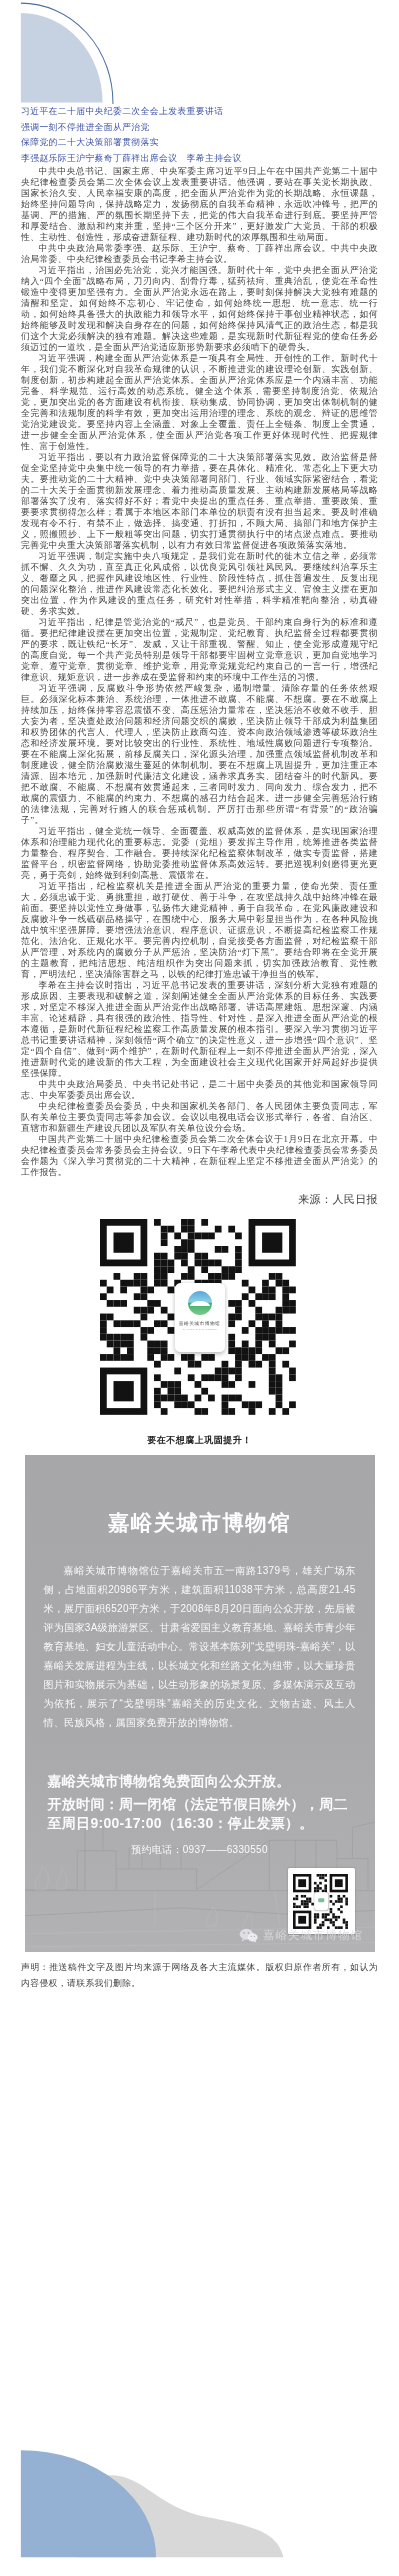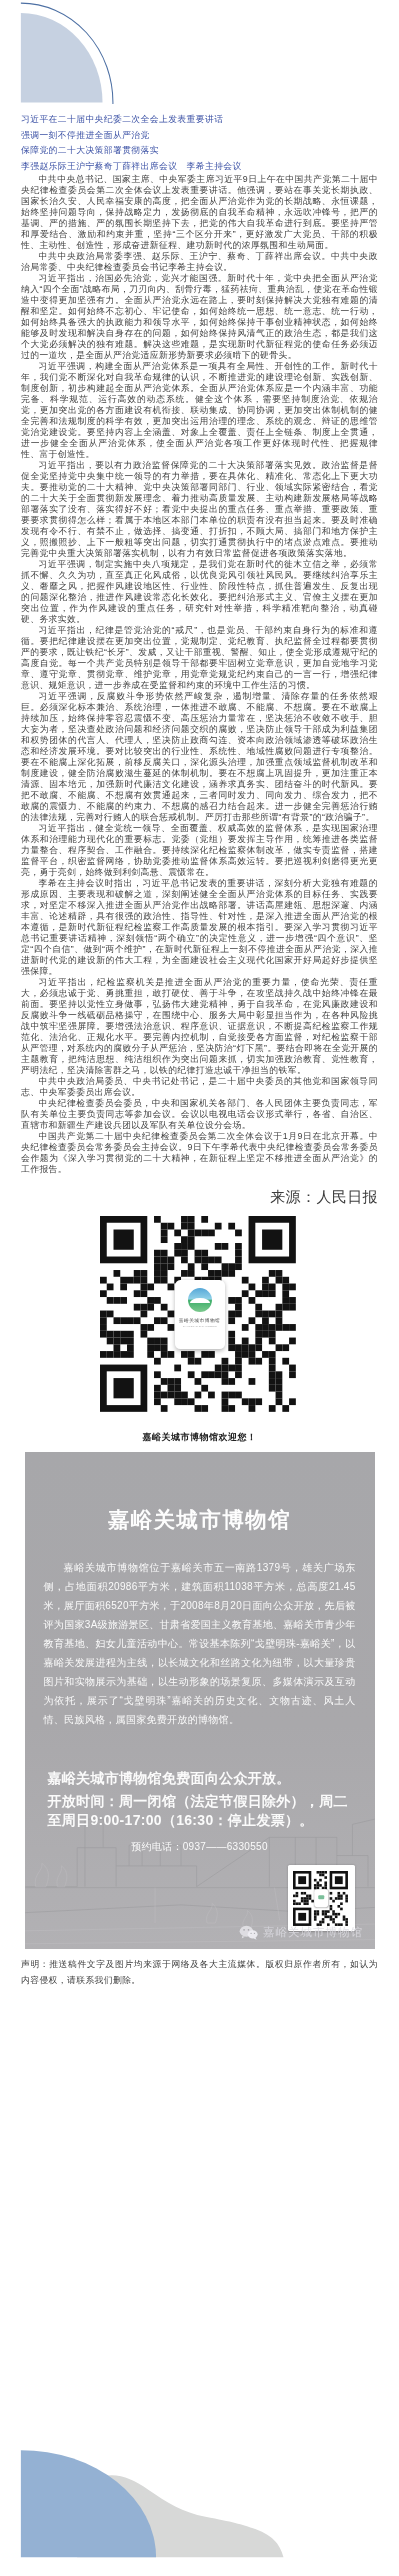--- a/index.html
+++ b/index.html
@@ -6,31 +6,31 @@
   body{
     width:399px;height:2576px;position:relative;overflow:hidden;
     background:#ffffff;
     font-family:"Liberation Sans","DejaVu Sans",sans-serif;
     -webkit-font-smoothing:antialiased;
   }
   
   .deco-header{height:104px;position:relative;}
   .deco-header svg{display:block;}
   
-  .article{margin:8px 21px;color:#3f3f3f;}
+  .article{margin:0 21px;color:#3f3f3f;font-family:Liberation Serif, serif;}
   .headline p{
     margin:0;font-size:8.8px;line-height:15.6px;color:#3b51a5;
     letter-spacing:0.4px;font-weight:400;
   }
   .article .para{
     margin:0;font-size:8.8px;line-height:11px;letter-spacing:0.4px;
     text-indent:2em;text-align:justify;color:#404040;
   }
   .source-line{
-    margin:13.5px 0 0 0;font-size:15px;line-height:15.6px;text-align:right;
+    margin:13.5px 0 0 0;font-size:11px;line-height:15.6px;text-align:right;
     color:#3c3c3c;letter-spacing:0.4px;
   }
   
   .qr-block{width:200px;margin:11.5px auto 0;position:relative;}
   .qr-block svg{display:block;}
   .qr-logo{
     position:absolute;left:50%;top:50%;transform:translate(-50%,-52%);
     width:50px;height:69px;background:#fff;border-radius:5.2px;
     box-shadow:0 1px 4.2px rgba(0,0,0,0.28);text-align:center;
   }
@@ -120,22 +120,22 @@
   <div>
       <p class="para">中共中央总书记、国家主席、中央军委主席习近平9日上午在中国共产党第二十届中央纪律检查委员会第二次全体会议上发表重要讲话。他强调，要站在事关党长期执政、国家长治久安、人民幸福安康的高度，把全面从严治党作为党的长期战略、永恒课题，始终坚持问题导向，保持战略定力，发扬彻底的自我革命精神，永远吹冲锋号，把严的基调、严的措施、严的氛围长期坚持下去，把党的伟大自我革命进行到底。要坚持严管和厚爱结合、激励和约束并重，坚持“三个区分开来”，更好激发广大党员、干部的积极性、主动性、创造性，形成奋进新征程、建功新时代的浓厚氛围和生动局面。</p>
       <p class="para">中共中央政治局常委李强、赵乐际、王沪宁、蔡奇、丁薛祥出席会议。中共中央政治局常委、中央纪律检查委员会书记李希主持会议。</p>
       <p class="para">习近平指出，治国必先治党，党兴才能国强。新时代十年，党中央把全面从严治党纳入“四个全面”战略布局，刀刃向内、刮骨疗毒，猛药祛疴、重典治乱，使党在革命性锻造中变得更加坚强有力。全面从严治党永远在路上，要时刻保持解决大党独有难题的清醒和坚定。如何始终不忘初心、牢记使命，如何始终统一思想、统一意志、统一行动，如何始终具备强大的执政能力和领导水平，如何始终保持干事创业精神状态，如何始终能够及时发现和解决自身存在的问题，如何始终保持风清气正的政治生态，都是我们这个大党必须解决的独有难题。解决这些难题，是实现新时代新征程党的使命任务必须迈过的一道坎，是全面从严治党适应新形势新要求必须啃下的硬骨头。</p>
       <p class="para">习近平强调，构建全面从严治党体系是一项具有全局性、开创性的工作。新时代十年，我们党不断深化对自我革命规律的认识，不断推进党的建设理论创新、实践创新、制度创新，初步构建起全面从严治党体系。全面从严治党体系应是一个内涵丰富、功能完备、科学规范、运行高效的动态系统。健全这个体系，需要坚持制度治党、依规治党，更加突出党的各方面建设有机衔接、联动集成、协同协调，更加突出体制机制的健全完善和法规制度的科学有效，更加突出运用治理的理念、系统的观念、辩证的思维管党治党建设党。要坚持内容上全涵盖、对象上全覆盖、责任上全链条、制度上全贯通，进一步健全全面从严治党体系，使全面从严治党各项工作更好体现时代性、把握规律性、富于创造性。</p>
       <p class="para">习近平指出，要以有力政治监督保障党的二十大决策部署落实见效。政治监督是督促全党坚持党中央集中统一领导的有力举措，要在具体化、精准化、常态化上下更大功夫。要推动党的二十大精神、党中央决策部署同部门、行业、领域实际紧密结合，看党的二十大关于全面贯彻新发展理念、着力推动高质量发展、主动构建新发展格局等战略部署落实了没有、落实得好不好；看党中央提出的重点任务、重点举措、重要政策、重要要求贯彻得怎么样；看属于本地区本部门本单位的职责有没有担当起来。要及时准确发现有令不行、有禁不止，做选择、搞变通、打折扣，不顾大局、搞部门和地方保护主义，照搬照抄、上下一般粗等突出问题，切实打通贯彻执行中的堵点淤点难点。要推动完善党中央重大决策部署落实机制，以有力有效日常监督促进各项政策落实落地。</p>
       <p class="para">习近平强调，制定实施中央八项规定，是我们党在新时代的徙木立信之举，必须常抓不懈、久久为功，直至真正化风成俗，以优良党风引领社风民风。要继续纠治享乐主义、奢靡之风，把握作风建设地区性、行业性、阶段性特点，抓住普遍发生、反复出现的问题深化整治，推进作风建设常态化长效化。要把纠治形式主义、官僚主义摆在更加突出位置，作为作风建设的重点任务，研究针对性举措，科学精准靶向整治，动真碰硬、务求实效。</p>
       <p class="para">习近平指出，纪律是管党治党的“戒尺”，也是党员、干部约束自身行为的标准和遵循。要把纪律建设摆在更加突出位置，党规制定、党纪教育、执纪监督全过程都要贯彻严的要求，既让铁纪“长牙”、发威，又让干部重视、警醒、知止，使全党形成遵规守纪的高度自觉。每一个共产党员特别是领导干部都要牢固树立党章意识，更加自觉地学习党章、遵守党章、贯彻党章、维护党章，用党章党规党纪约束自己的一言一行，增强纪律意识、规矩意识，进一步养成在受监督和约束的环境中工作生活的习惯。</p>
       <p class="para">习近平强调，反腐败斗争形势依然严峻复杂，遏制增量、清除存量的任务依然艰巨。必须深化标本兼治、系统治理，一体推进不敢腐、不能腐、不想腐。要在不敢腐上持续加压，始终保持零容忍震慑不变、高压惩治力量常在，坚决惩治不收敛不收手、胆大妄为者，坚决查处政治问题和经济问题交织的腐败，坚决防止领导干部成为利益集团和权势团体的代言人、代理人，坚决防止政商勾连、资本向政治领域渗透等破坏政治生态和经济发展环境。要对比较突出的行业性、系统性、地域性腐败问题进行专项整治。要在不能腐上深化拓展，前移反腐关口，深化源头治理，加强重点领域监督机制改革和制度建设，健全防治腐败滋生蔓延的体制机制。要在不想腐上巩固提升，更加注重正本清源、固本培元，加强新时代廉洁文化建设，涵养求真务实、团结奋斗的时代新风。要把不敢腐、不能腐、不想腐有效贯通起来，三者同时发力、同向发力、综合发力，把不敢腐的震慑力、不能腐的约束力、不想腐的感召力结合起来。进一步健全完善惩治行贿的法律法规，完善对行贿人的联合惩戒机制。严厉打击那些所谓“有背景”的“政治骗子”。</p>
       <p class="para">习近平指出，健全党统一领导、全面覆盖、权威高效的监督体系，是实现国家治理体系和治理能力现代化的重要标志。党委（党组）要发挥主导作用，统筹推进各类监督力量整合、程序契合、工作融合。要持续深化纪检监察体制改革，做实专责监督，搭建监督平台，织密监督网络，协助党委推动监督体系高效运转。要把巡视利剑磨得更光更亮，勇于亮剑，始终做到利剑高悬、震慑常在。</p>
+      <p class="para">习近平指出，纪检监察机关是推进全面从严治党的重要力量，使命光荣、责任重大，必须忠诚于党、勇挑重担，敢打硬仗、善于斗争，在攻坚战持久战中始终冲锋在最前面。要坚持以党性立身做事，弘扬伟大建党精神，勇于自我革命，在党风廉政建设和反腐败斗争一线砥砺品格操守，在围绕中心、服务大局中彰显担当作为，在各种风险挑战中筑牢坚强屏障。要增强法治意识、程序意识、证据意识，不断提高纪检监察工作规范化、法治化、正规化水平。要完善内控机制，自觉接受各方面监督，对纪检监察干部从严管理，对系统内的腐败分子从严惩治，坚决防治“灯下黑”。要结合即将在全党开展的主题教育，把纯洁思想、纯洁组织作为突出问题来抓，切实加强政治教育、党性教育，严明法纪，坚决清除害群之马，以铁的纪律打造忠诚干净担当的铁军。</p>
       <p class="para">李希在主持会议时指出，习近平总书记发表的重要讲话，深刻分析大党独有难题的形成原因、主要表现和破解之道，深刻阐述健全全面从严治党体系的目标任务、实践要求，对坚定不移深入推进全面从严治党作出战略部署。讲话高屋建瓴、思想深邃、内涵丰富、论述精辟，具有很强的政治性、指导性、针对性，是深入推进全面从严治党的根本遵循，是新时代新征程纪检监察工作高质量发展的根本指引。要深入学习贯彻习近平总书记重要讲话精神，深刻领悟“两个确立”的决定性意义，进一步增强“四个意识”、坚定“四个自信”、做到“两个维护”，在新时代新征程上一刻不停推进全面从严治党，深入推进新时代党的建设新的伟大工程，为全面建设社会主义现代化国家开好局起好步提供坚强保障。</p>
-      <p class="para">习近平指出，纪检监察机关是推进全面从严治党的重要力量，使命光荣、责任重大，必须忠诚于党、勇挑重担，敢打硬仗、善于斗争，在攻坚战持久战中始终冲锋在最前面。要坚持以党性立身做事，弘扬伟大建党精神，勇于自我革命，在党风廉政建设和反腐败斗争一线砥砺品格操守，在围绕中心、服务大局中彰显担当作为，在各种风险挑战中筑牢坚强屏障。要增强法治意识、程序意识、证据意识，不断提高纪检监察工作规范化、法治化、正规化水平。要完善内控机制，自觉接受各方面监督，对纪检监察干部从严管理，对系统内的腐败分子从严惩治，坚决防治“灯下黑”。要结合即将在全党开展的主题教育，把纯洁思想、纯洁组织作为突出问题来抓，切实加强政治教育、党性教育，严明法纪，坚决清除害群之马，以铁的纪律打造忠诚干净担当的铁军。</p>
       <p class="para">中共中央政治局委员、中央书记处书记，是二十届中央委员的其他党和国家领导同志、中央军委委员出席会议。</p>
       <p class="para">中央纪律检查委员会委员，中央和国家机关各部门、各人民团体主要负责同志，军队有关单位主要负责同志等参加会议。会议以电视电话会议形式举行，各省、自治区、直辖市和新疆生产建设兵团以及军队有关单位设分会场。</p>
       <p class="para">中国共产党第二十届中央纪律检查委员会第二次全体会议于1月9日在北京开幕。中央纪律检查委员会常务委员会主持会议。9日下午李希代表中央纪律检查委员会常务委员会作题为《深入学习贯彻党的二十大精神，在新征程上坚定不移推进全面从严治党》的工作报告。</p>
     </div>
   <p class="source-line">来源：人民日报</p>
 </div>
 
 <div class="qr-block">
   <svg id="bigqr" width="200" height="200" viewBox="0 0 385 385">
       <rect width="377" height="377" fill="#fff"></rect>
@@ -418,21 +418,21 @@
       <rect x="13" y="299" width="65" height="65" fill="#ffffff"></rect>
       <rect x="26" y="312" width="39" height="39" fill="#121212"></rect>
     </svg>
   <div class="qr-logo">
     <div class="emblem"></div>
     <div class="t1">嘉峪关城市博物馆</div>
     <div class="t2">JIAYUGUAN CITY MUSEUM</div>
   </div>
 </div>
 
-<p class="welcome">嘉峪关城市博物馆欢迎您！</p>
+<p class="welcome">要在不想腐上巩固提升！</p>
 
 <div class="banner">
   <svg class="sketch" width="350" height="161" viewBox="0 0 673 310" opacity="0.55">
     <g fill="none" stroke="#8d8c90" stroke-width="1.2">
       <path d="M0 190 L100 190 L100 115 L175 115 L175 190"></path>
       <path d="M115 190 L115 60 L150 60 L150 115"></path>
       <path d="M175 150 L330 150 L330 190"></path>
       <path d="M200 150 L200 110 L300 110 L300 150 M225 110 L225 150 M260 110 L260 150"></path>
       <path d="M330 190 L470 95 L600 95 L600 190"></path>
       <path d="M470 95 L470 190 M520 95 L520 150 M560 95 L560 160"></path>

